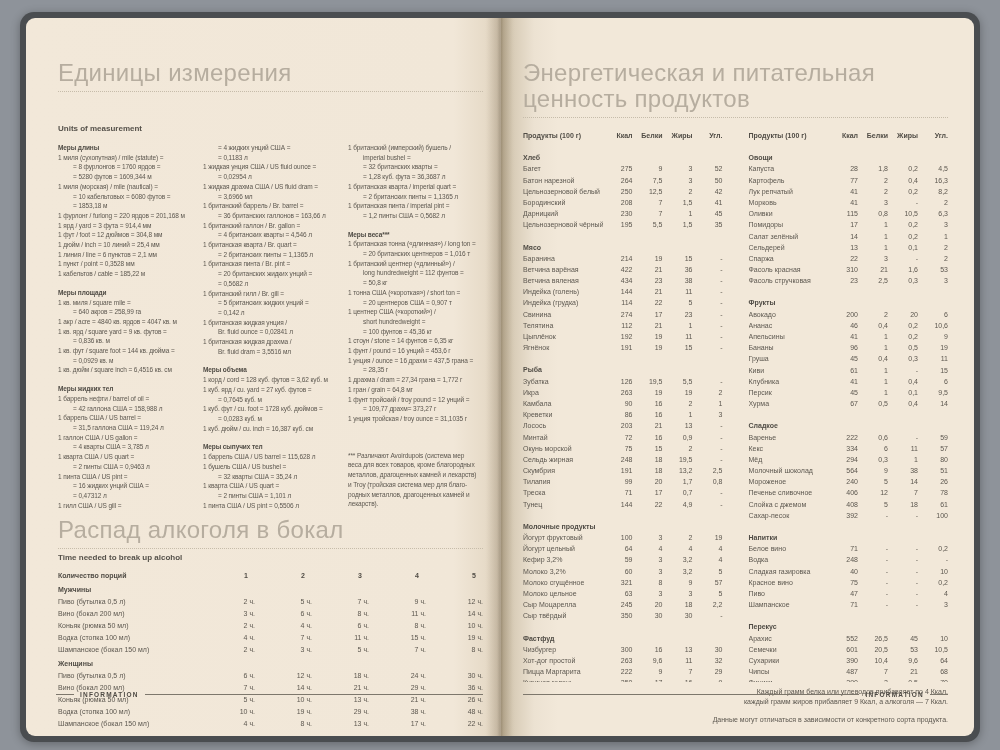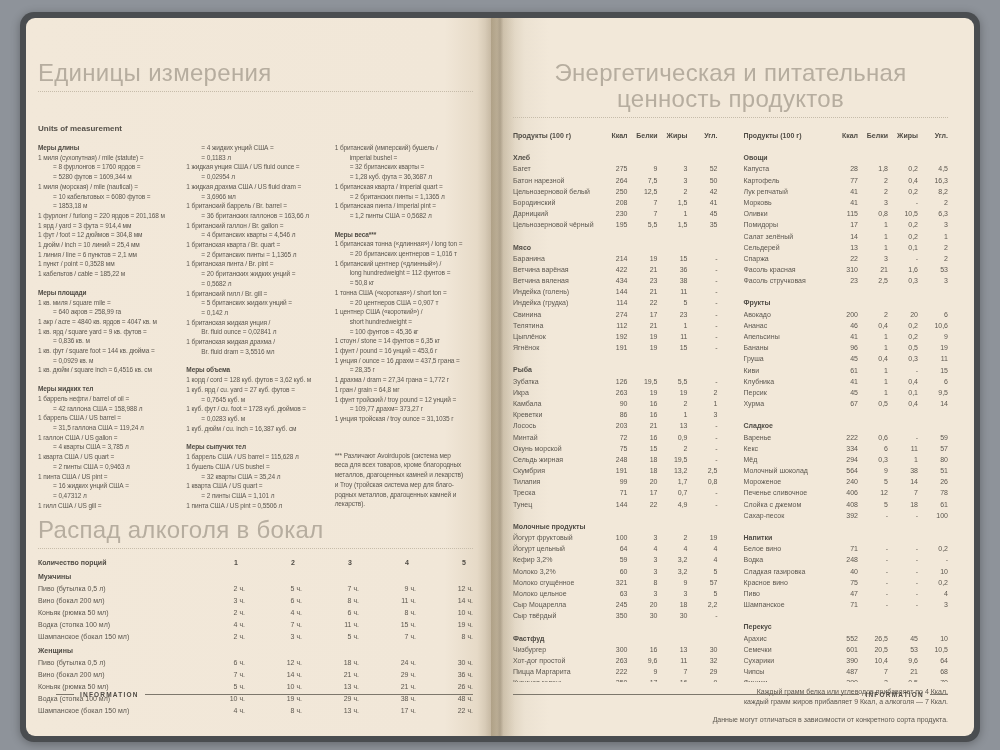--- a/index.html
+++ b/index.html
@@ -12,37 +12,37 @@
   }
   .book {
     position:absolute; left:20px; top:12px; width:960px; height:730px;
     background:#4a4d50; border-radius:14px; padding:6px;
     display:flex; box-shadow:0 2px 10px rgba(0,0,0,0.3);
   }
   .page { flex:1 1 0; position:relative; color:#5c574f; }
   .page-left {
     background:linear-gradient(90deg,#f2e8d9 0%,#f1e7d8 90%,#e6dac7 97%,#cdc0ab 100%);
     border-radius:9px 0 0 9px;
-    padding:42px 18px 8px 12px;
+    padding:42px 18px 8px 32px;
   }
   .page-right {
     background:linear-gradient(90deg,#b4a68c 0%,#d8ccb7 2.5%,#ece2d2 7%,#f2e8d9 12%,#f2e8d9 100%);
     border-radius:0 9px 9px 0;
     padding:42px 26px 8px 22px;
   }
   .gutter {
     position:absolute; top:6px; bottom:6px; left:50%; width:30px; margin-left:-15px;
     background:linear-gradient(90deg, rgba(80,60,30,0) 0%, rgba(80,60,30,0.10) 40%, rgba(55,40,20,0.22) 50%, rgba(80,60,30,0.08) 62%, rgba(80,60,30,0) 100%);
     pointer-events:none; z-index:5;
   }
   h1.big-title {
     margin:0; font-weight:400; font-size:24px; line-height:26px;
     color:#b6ad9f; letter-spacing:0.3px;
   }
-  .align-right { text-align:center; }
+  .align-right { text-align:left; }
   .dotrule { border:none; border-top:1px dotted #c6bcaa; margin:5px 0 4px 0; height:0; }
   .subtitle { font-size:8px; line-height:9px; font-weight:700; color:#55514a;margin-top:32px; }
 
   
   .units { display:flex; gap:10px; margin-top:10px; height:374px; overflow:visible; }
   .ucol { flex:1 1 0; min-width:0; font-size:6.5px; line-height:9.7px; letter-spacing:-0.1px; }
   .u-ln { white-space:nowrap; }
   .u-hd { font-weight:700; color:#504c45; }
   .u-ind { padding-left:15px; }
   .u-gap { height:9px; }
@@ -209,20 +209,21 @@
           <div class="u-ln">металлов, драгоценных камней и лекарств)</div>
           <div class="u-ln">и Troy (тройская система мер для благо-</div>
           <div class="u-ln">родных металлов, драгоценных камней и</div>
           <div class="u-ln">лекарств).</div>
         </div>
       </div>
 
     <div class="alcohol">
       <h1 class="big-title">Распад алкоголя в бокал</h1>
       <div class="dotrule"></div>
+      <div class="subtitle alc-sub">Time needed to break up alcohol</div>
       <div class="alc-table">
           <div class="alc-row head">
             <span class="alc-label">Количество порций</span>
             <span class="alc-cell">1</span>
             <span class="alc-cell">2</span>
             <span class="alc-cell">3</span>
             <span class="alc-cell">4</span>
             <span class="alc-cell">5</span>
           </div>
           <div class="alc-row group">

